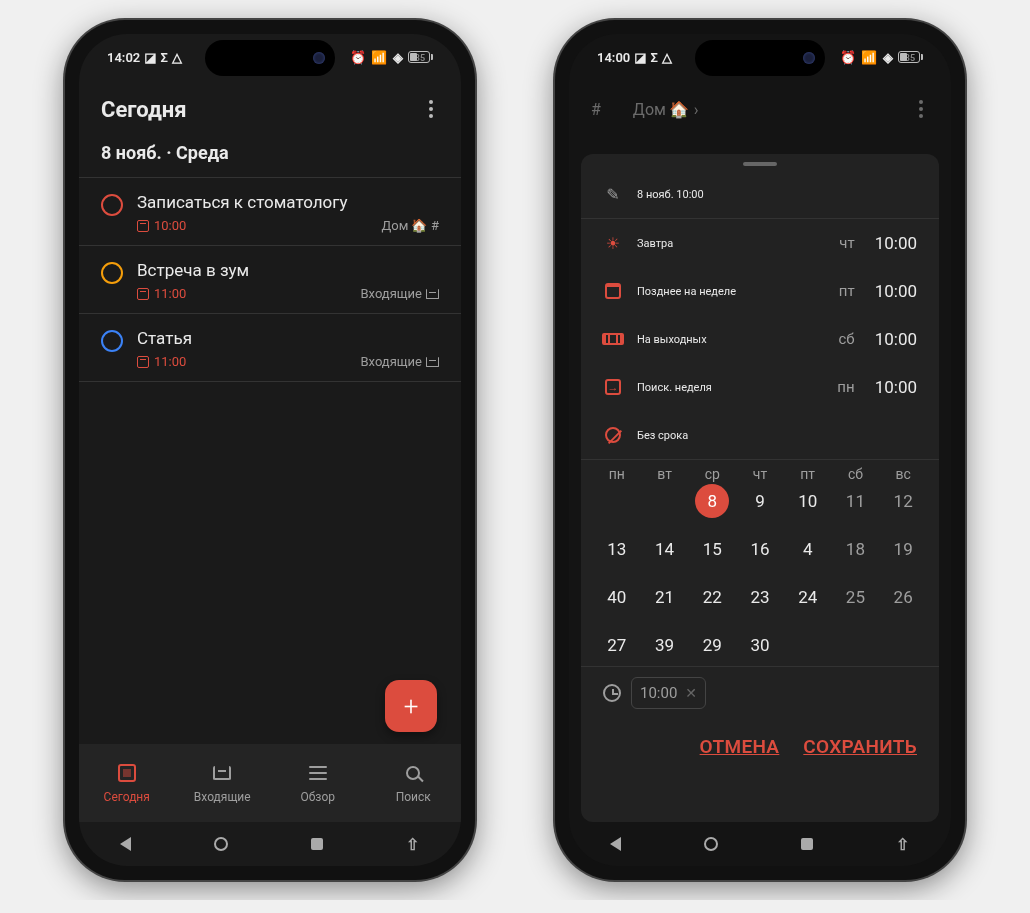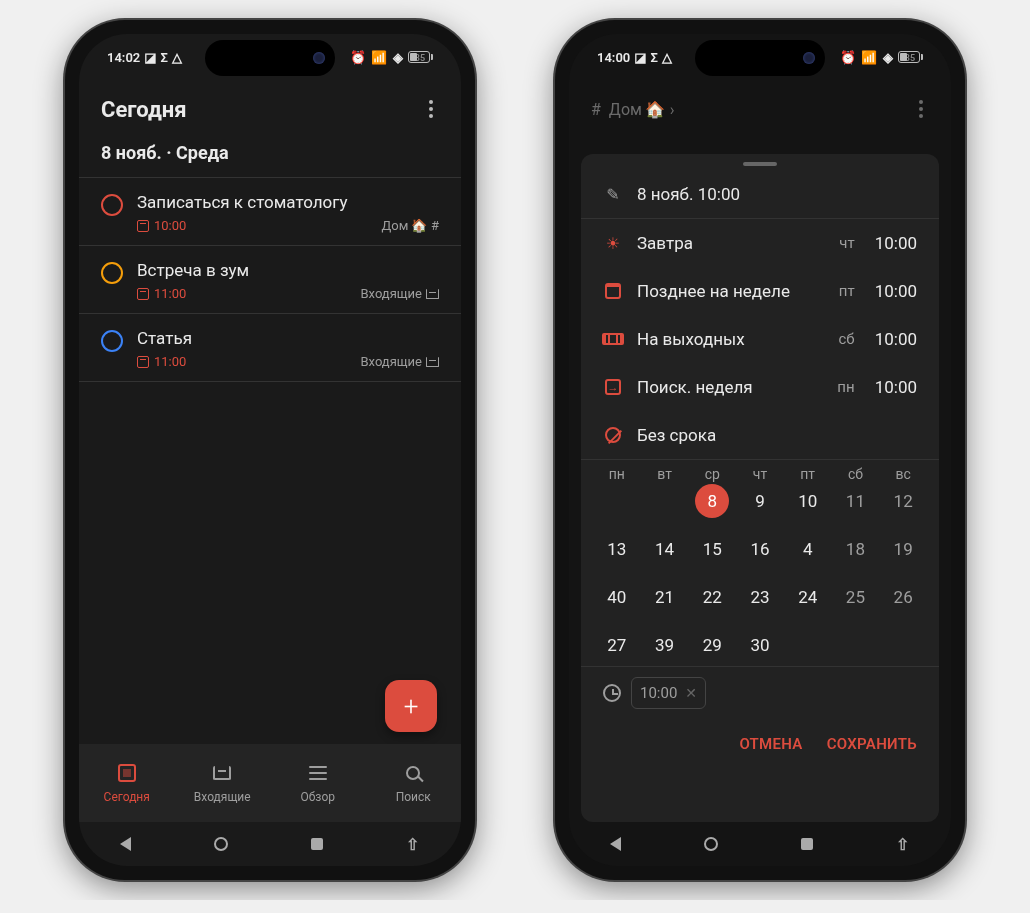--- a/index.html
+++ b/index.html
@@ -156,21 +156,21 @@
     background:#222;
     border-radius:12px;
     display:flex;flex-direction:column;
     overflow:hidden;
   }
   .drag-handle{align-self:center;width:34px;height:4px;border-radius:2px;background:#666;margin:8px 0 4px;}
   .sheet-row{
     display:flex;align-items:center;gap:14px;
     padding:14px 22px;
   }
-  .sheet-row .label{flex:1;font-size:17px;}
+  .sheet-row .label{flex:1;font-size:11px;}
   .sheet-row .day{color:var(--muted);font-size:15px;margin-right:6px;}
   .sheet-row .time{font-size:17px;}
   .divider{height:1px;background:var(--divider);}
 
   .ic{width:20px;height:20px;flex:none;position:relative;color:var(--accent);display:flex;align-items:center;justify-content:center;}
   .ic-pencil{color:var(--muted);}
   .cal-sm{width:16px;height:16px;border:2px solid currentColor;border-radius:3px;}
   .cal-sm::before{content:"";position:absolute;top:4px;left:3px;right:3px;height:2px;background:currentColor;}
   .sofa{width:18px;height:12px;border:2px solid currentColor;border-radius:2px;position:relative;}
   .sofa::before,.sofa::after{content:"";position:absolute;width:4px;height:8px;border:2px solid currentColor;border-radius:2px;bottom:-2px;}
@@ -196,21 +196,21 @@
   .caldays .d{height:34px;line-height:34px;border-radius:50%;}
   .caldays .d.past{color:var(--muted);}
   .caldays .d.sel{background:var(--accent);color:#fff;width:34px;height:34px;margin:auto;}
   .timechip-row{display:flex;align-items:center;gap:10px;padding:10px 22px;}
   .clock-ic{width:18px;height:18px;border:2px solid var(--muted);border-radius:50%;position:relative;}
   .clock-ic::after{content:"";position:absolute;width:6px;height:2px;background:var(--muted);top:7px;left:7px;}
   .clock-ic::before{content:"";position:absolute;width:2px;height:6px;background:var(--muted);top:3px;left:7px;}
   .timechip{display:inline-flex;align-items:center;gap:8px;border:1px solid #444;border-radius:6px;padding:6px 8px;color:var(--muted);font-size:15px;}
   .timechip .x{color:#666;font-size:14px;}
   .actions{display:flex;justify-content:flex-end;gap:24px;padding:16px 22px;}
-  .actions span{color:var(--accent);font-weight:600;letter-spacing:.3px;font-size:15px;}
+  .actions span{color:var(--accent);font-weight:600;letter-spacing:.3px;font-size:19px;text-decoration:underline;}
 </style>
 </head>
 <body>
 
 <div class="phone">
   <div class="screen">
     <div class="notch">
         <span class="cam"></span>
       </div>
 
@@ -358,21 +358,21 @@
               <span class="batt-txt">35</span>
               <span class="batt-fill"></span>
             </span>
             <span class="batt-cap"></span>
         </span>
       </div>
     </div>
 
     <div class="breadcrumb">
       <span>#</span>
-      <span style="flex:1;">Дом 🏠 ›</span>
+      <span style="flex:1;margin-left:24px;">Дом 🏠 ›</span>
       <div class="kebab dim">
           <span></span>
           <span></span>
           <span></span>
         </div>
     </div>
 
     <div class="sheet">
       <div class="drag-handle"></div>
 

